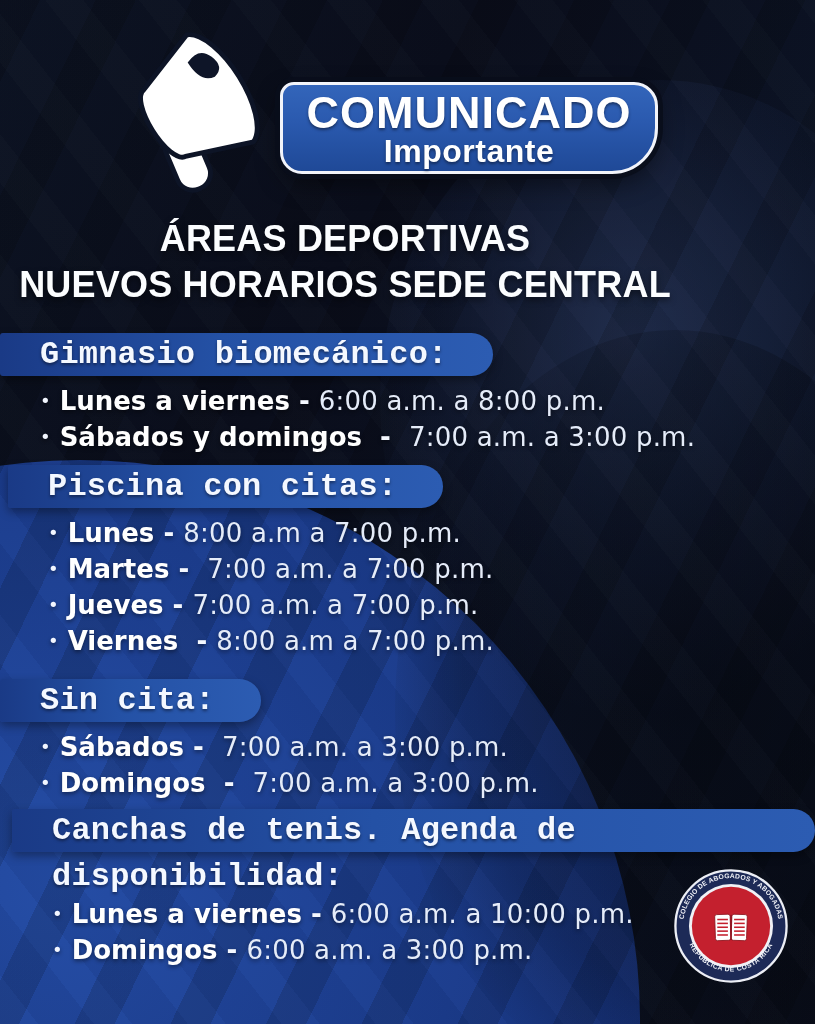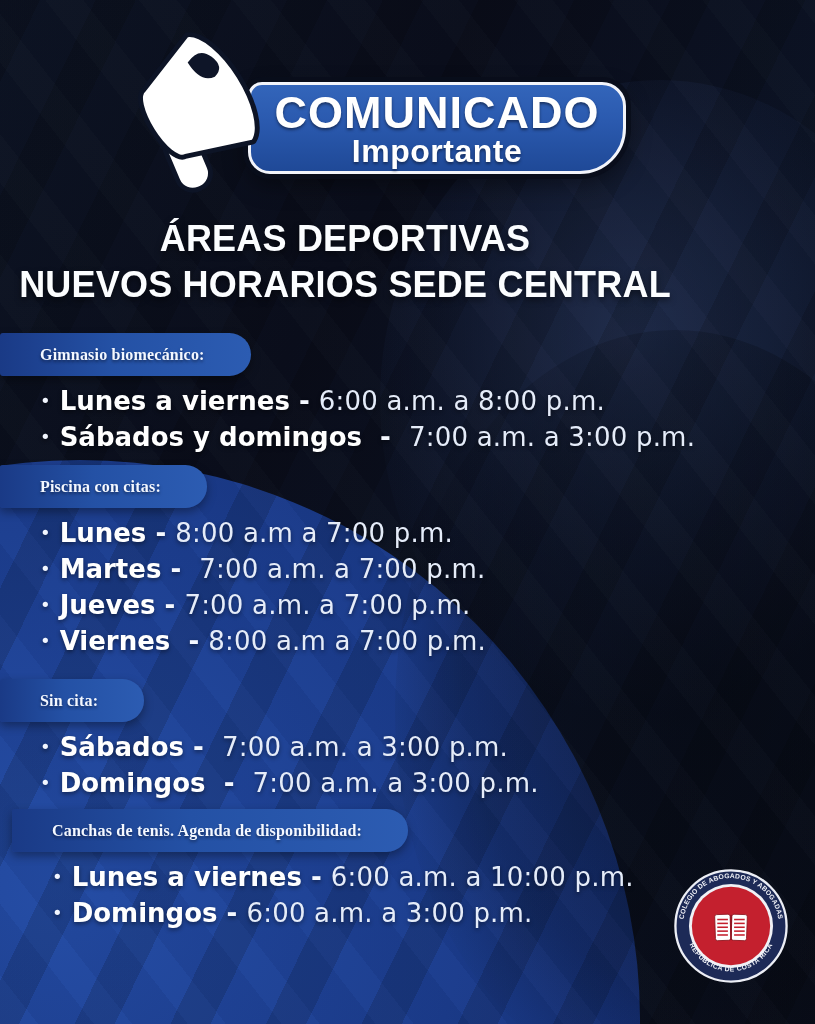--- a/index.html
+++ b/index.html
@@ -19,47 +19,47 @@
     background:radial-gradient(ellipse at 45% 40%, rgba(62,84,138,0.38) 0%, rgba(34,48,88,0.22) 45%, rgba(0,0,0,0) 70%);}
   .bg-shadow{position:absolute;right:-140px;top:330px;width:560px;height:760px;border-radius:50%;
     background:radial-gradient(ellipse at 55% 45%, rgba(4,7,15,0.55) 0%, rgba(4,7,15,0.25) 55%, rgba(0,0,0,0) 75%);}
   .bg-stripes{position:absolute;inset:0;opacity:.55;
     background:repeating-linear-gradient(116deg, rgba(0,0,0,0.25) 0px 36px, rgba(0,0,0,0) 36px 86px);}
   .bg-stripes2{position:absolute;inset:0;opacity:.35;
     background:repeating-linear-gradient(52deg, rgba(255,255,255,0.03) 0px 30px, rgba(0,0,0,0.12) 30px 74px);}
 
   
   .announce{position:absolute;left:0;top:0;width:100%;height:205px;z-index:6;}
-  .banner{position:absolute;left:248px;top:82px;width:372px;height:86px;
+  .banner{position:absolute;left:280px;top:82px;width:372px;height:86px;
     background:linear-gradient(180deg,#3365ba 0%,#2a59ae 45%,#1f4997 100%);
     border:3px solid #f2f4fa;border-radius:14px 24px 46px 22px;
     box-shadow:0 0 0 5px rgba(9,13,27,0.9), 0 10px 24px rgba(0,0,0,0.45);
     display:flex;flex-direction:column;align-items:center;justify-content:center;}
   .banner-title{color:#ffffff;font-weight:700;font-size:45px;line-height:46px;letter-spacing:1px;
     text-shadow:0 2px 3px rgba(10,16,34,0.55);}
   .banner-subtitle{color:#ffffff;font-weight:700;font-size:32px;line-height:30px;letter-spacing:.5px;
     text-shadow:0 2px 3px rgba(10,16,34,0.55);}
   .megaphone{position:absolute;left:100px;top:8px;width:195px;height:195px;z-index:7;}
 
   
   .page-title{position:absolute;left:0;top:216px;width:690px;z-index:6;text-align:center;
     color:#fbfdff;font-weight:700;font-size:36px;line-height:46px;letter-spacing:.2px;
     text-shadow:0 3px 6px rgba(0,0,0,0.5);}
 
   
   .sections{position:absolute;left:0;top:333px;width:100%;z-index:6;}
-  .section:nth-child(2){margin-top:10px;}
+  .section:nth-child(2){margin-top:10px;margin-left:8px;}
   .section:nth-child(3){margin-top:20px;}
   .section:nth-child(4){margin-top:8px;padding-left:12px;}
   .pill{display:inline-block;height:43px;line-height:43px;
     padding:0 46px 0 40px;border-radius:3px 22px 22px 3px;
     background:linear-gradient(90deg,#1a3a86 0%,#2451a5 45%,#2c5cb2 100%);
     box-shadow:0 4px 10px rgba(0,0,0,0.35);}
-  .pill-label{color:#f4f8ff;font-weight:700;font-size:16px;letter-spacing:.2px;
-    font-family:Liberation Serif, serif;
+  .pill-label{color:#f4f8ff;font-weight:700;font-size:32px;letter-spacing:.2px;
+    font-family:Liberation Mono, monospace;
     text-shadow:0 2px 3px rgba(8,12,26,0.5);}
   .items{margin:7px 0 0 40px;}
   .item{line-height:35px;font-size:26px;color:#eef2fb;white-space:pre;
     font-family:"DejaVu Sans","Liberation Sans",sans-serif;
     text-shadow:0 2px 4px rgba(0,0,0,0.45);}
   .dot{display:inline-block;font-size:18px;vertical-align:3px;margin-right:9px;color:#f2f6ff;}
   .label{font-weight:700;color:#ffffff;}
   .sep{font-weight:700;color:#f4f8ff;}
   .time{font-weight:400;color:#e5ecf9;letter-spacing:.2px;}
 

